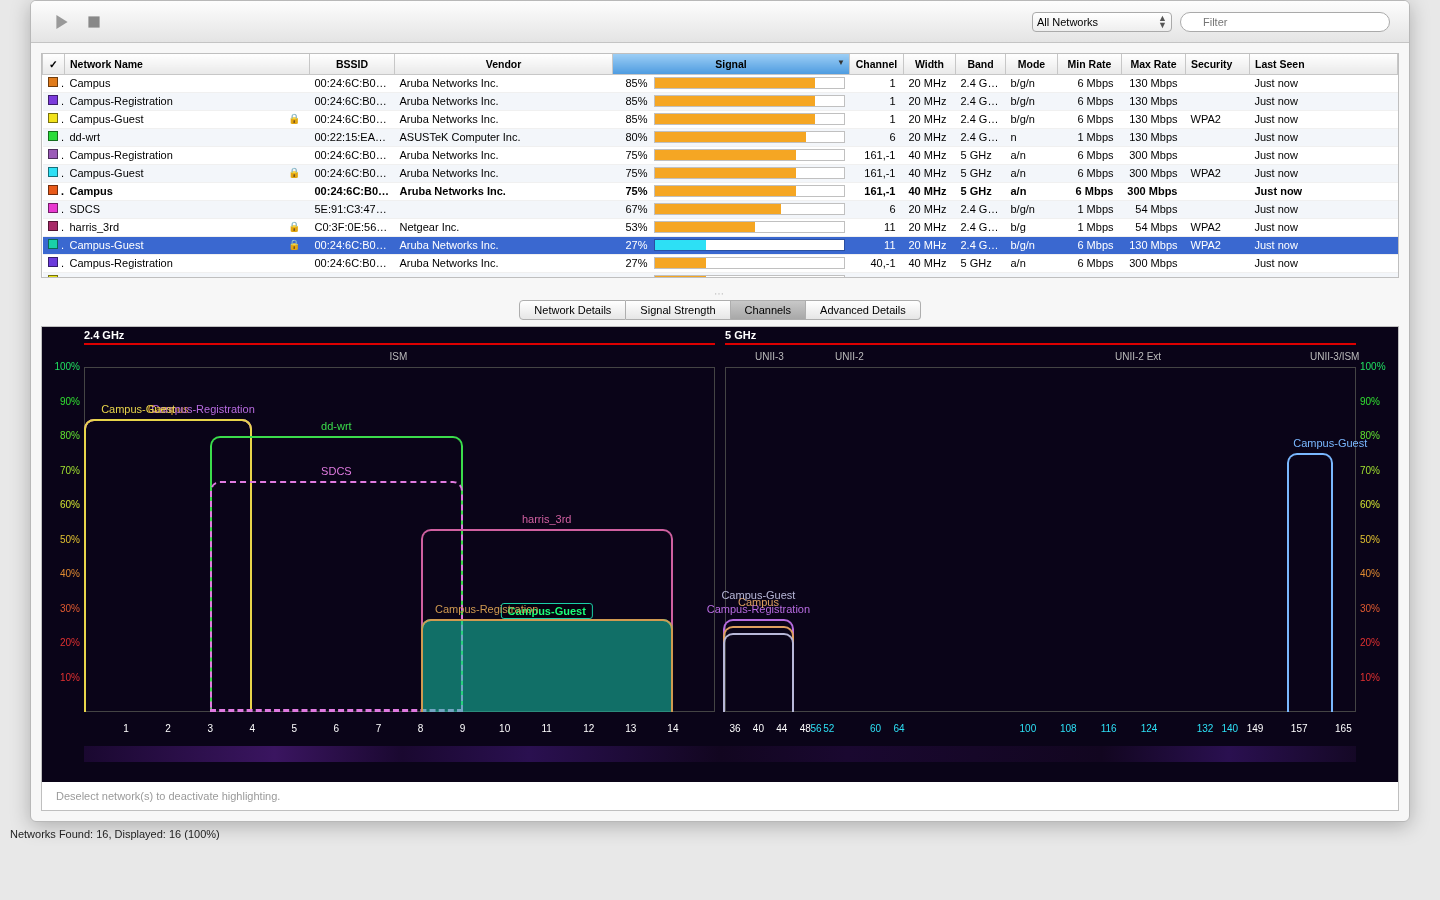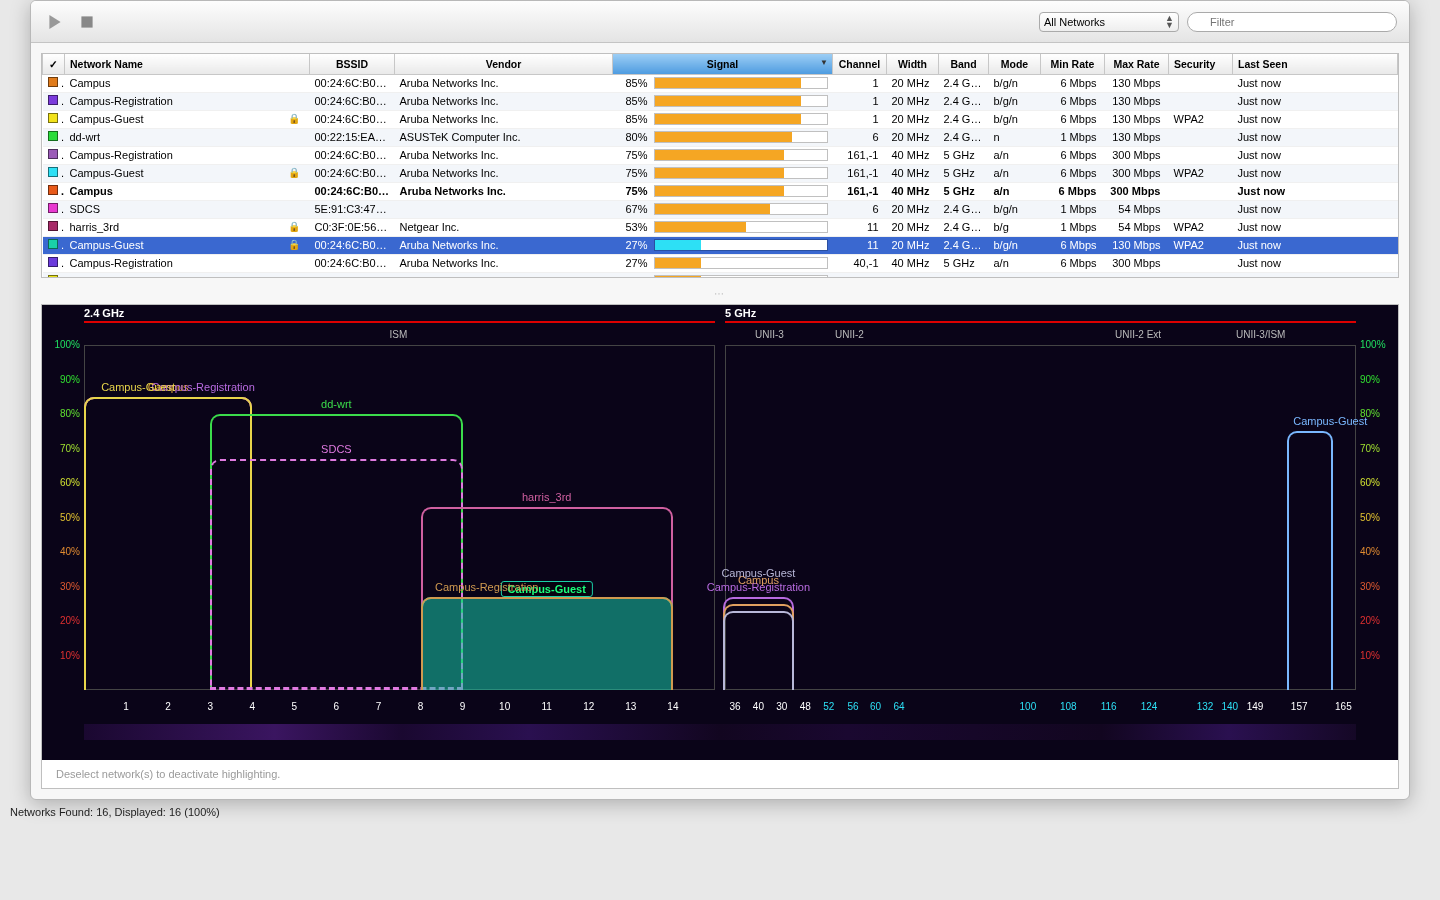--- a/index.html
+++ b/index.html
@@ -2,41 +2,41 @@
 <html><head>
 <meta charset="utf-8">
 <style>
 * { margin: 0; padding: 0; box-sizing: border-box; }
 body { font-family: "Lucida Grande", Arial, sans-serif; font-size: 11px; background: #e8e8e8; }
 
 
 .window { width: 1380px; margin: 0 auto; background: #f7f7f7; border: 1px solid #b8b8b8; border-radius: 6px; box-shadow: 0 4px 20px rgba(0,0,0,0.25); overflow: hidden; }
 
 
-.toolbar { height: 42px; background: linear-gradient(#fdfdfd,#e4e4e4); border-bottom: 1px solid #c4c4c4; display: flex; align-items: center; padding: 0 12px; gap: 8px; }
+.toolbar { height: 42px; background: linear-gradient(#fdfdfd,#e4e4e4); border-bottom: 1px solid #c4c4c4; display: flex; align-items: center; padding: 0 19px; gap: 8px; }
 .tb-btn { width: 24px; height: 24px; display:flex; align-items:center; justify-content:center; color:#666;}
 .tb-btn svg { width:14px; height:14px; }
 .spacer { flex:1; }
 .select-net { width:140px; height:20px; font-size:11px; background: linear-gradient(#fff,#eee); border:1px solid #aaa; border-radius:4px; padding:0 4px; display:flex; align-items:center; justify-content:space-between; }
 .select-net .arrows { font-size:9px; color:#555; line-height:7px; }
 .filter { width:210px; height:20px; border:1px solid #aaa; border-radius:10px; padding:0 8px 0 22px; font-size:11px; background:#fff; position:relative; }
 .filter-wrap { position:relative; }
 .filter-wrap .mag { position:absolute; left:6px; top:3px; color:#888;}
 
 
 .table-wrap { margin: 10px; border:1px solid #bfbfbf; background:#fff; height:225px; overflow:hidden; position:relative;}
 table { width:100%; border-collapse:collapse; table-layout:fixed; }
 th { background:linear-gradient(#fff,#e9e9e9); border:1px solid #c7c7c7; border-top:none; font-weight:bold; font-size:10.5px; padding:3px 5px; text-align:center; height:20px; white-space:nowrap; overflow:hidden; }
 th.sort { background:linear-gradient(#9ccef5,#4e9ce0); color:#000; position:relative;}
 th.sort::after { content:"▼"; font-size:8px; position:absolute; right:4px; top:4px; color:#333;}
 td { border-bottom:1px solid #f0f0f0; padding:2px 5px; font-size:11px; height:18px; white-space:nowrap; overflow:hidden; text-overflow:ellipsis; }
 tr.alt td { background:#f3f6fa; }
 tr.selected td { background:#3a68d0; color:#fff; }
 tr.bold td { font-weight:bold; }
-.col-chk{width:22px;} .col-name{width:245px;text-align:left;} .col-bssid{width:85px;} .col-vendor{width:218px;text-align:center;} .col-sig{width:220px;} .col-ch{width:54px;} .col-width{width:52px;} .col-band{width:50px;} .col-mode{width:52px;text-align:center;} .col-min{width:64px;} .col-max{width:64px;} .col-sec{width:64px;text-align:left;} .col-seen{width:auto;text-align:left;}
+.col-chk{width:22px;} .col-name{width:245px;text-align:left;} .col-bssid{width:85px;} .col-vendor{width:218px;text-align:center;} .col-sig{width:237px;} .col-ch{width:54px;} .col-width{width:52px;} .col-band{width:50px;} .col-mode{width:52px;text-align:center;} .col-min{width:64px;} .col-max{width:64px;} .col-sec{width:64px;text-align:left;} .col-seen{width:auto;text-align:left;}
 td.col-name, td.col-vendor, td.col-mode, td.col-sec, td.col-seen { text-align:left; }
 td.col-ch, td.col-min, td.col-max { text-align:right; padding-right:8px;}
 .chkbox { width:12px; height:12px; border:1px solid #888; border-radius:2px; display:inline-flex; align-items:center; justify-content:center; font-size:9px; color:#333; background:#fff;}
 .swatch { width:10px; height:10px; border:1px solid rgba(0,0,0,0.5); display:inline-block; margin-right:3px;}
 .lock { color:#4a7abf; font-size:10px; margin-left:4px; float:right; margin-right:4px;}
 .sigcell { display:flex; align-items:center; gap:6px; }
 .sigpct { width:30px; text-align:right; font-size:11px;}
 .sigbar { flex:1; height:12px; border:1px solid #c0c0c0; background:#fff; position:relative; }
 .sigfill { height:100%; background:#f5a623; }
 tr.selected .sigfill { background:#2de0f5; }
@@ -381,32 +381,38 @@
             <td class="col-min">6 Mbps</td>
             <td class="col-max">130 Mbps</td>
             <td class="col-sec"></td>
             <td class="col-seen">Just now</td>
           </tr>
         </tbody>
     </table>
   </div>
   <div class="grip">⋯</div>
 
+  <div class="tabs" id="tabs">
+      <div class="tab">Network Details</div>
+      <div class="tab">Signal Strength</div>
+      <div class="tab active">Channels</div>
+      <div class="tab">Advanced Details</div>
+    </div>
 
   <div class="chart-wrap">
     <div class="chart" id="chart">
         <div class="band-lbl" style="left:42px">2.4 GHz</div>
         <div class="band-lbl" style="left:683px">5 GHz</div>
         <div class="band-red" style="left:42px;width:631px"></div>
         <div class="band-red" style="left:683px;width:631px"></div>
         <div class="sub-lbl" style="left:347.5px">ISM</div>
         <div class="sub-lbl" style="left:713px">UNII-3</div>
         <div class="sub-lbl" style="left:793px">UNII-2</div>
         <div class="sub-lbl" style="left:1073px">UNII-2 Ext</div>
-        <div class="sub-lbl" style="left:1194px">UNII-3/ISM</div>
+        <div class="sub-lbl" style="left:1268px">UNII-3/ISM</div>
         <div class="plot plot-l"></div>
         <div class="plot plot-r"></div>
         <div class="ytick left" style="top:344.5px;color:#e03030">10%</div>
         <div class="ytick right" style="top:344.5px;color:#e03030">10%</div>
         <div class="ytick left" style="top:310px;color:#e03030">20%</div>
         <div class="ytick right" style="top:310px;color:#e03030">20%</div>
         <div class="ytick left" style="top:275.5px;color:#e05a30">30%</div>
         <div class="ytick right" style="top:275.5px;color:#e05a30">30%</div>
         <div class="ytick left" style="top:241px;color:#e08a30">40%</div>
         <div class="ytick right" style="top:241px;color:#e08a30">40%</div>
@@ -431,24 +437,24 @@
         <div class="xtick" style="left:336.4666666666667px">7</div>
         <div class="xtick" style="left:378.5333333333333px">8</div>
         <div class="xtick" style="left:420.59999999999997px">9</div>
         <div class="xtick" style="left:462.66666666666663px">10</div>
         <div class="xtick" style="left:504.7333333333333px">11</div>
         <div class="xtick" style="left:546.8px">12</div>
         <div class="xtick" style="left:588.8666666666667px">13</div>
         <div class="xtick" style="left:630.9333333333334px">14</div>
         <div class="xtick" style="left:693px">36</div>
         <div class="xtick" style="left:716.4371428571428px">40</div>
-        <div class="xtick" style="left:739.8742857142857px">30</div>
+        <div class="xtick" style="left:739.8742857142857px">44</div>
         <div class="xtick" style="left:763.3114285714286px">48</div>
         <div class="xtick cyan" style="left:786.7485714285714px">52</div>
-        <div class="xtick cyan" style="left:811px">56</div>
+        <div class="xtick cyan" style="left:774px">56</div>
         <div class="xtick cyan" style="left:833.6228571428571px">60</div>
         <div class="xtick cyan" style="left:857.06px">64</div>
         <div class="xtick cyan" style="left:985.88px">100</div>
         <div class="xtick cyan" style="left:1026.264px">108</div>
         <div class="xtick cyan" style="left:1066.648px">116</div>
         <div class="xtick cyan" style="left:1107.032px">124</div>
         <div class="xtick cyan" style="left:1163px">132</div>
         <div class="xtick cyan" style="left:1187.8px">140</div>
         <div class="xtick" style="left:1213.04px">149</div>
         <div class="xtick" style="left:1257.21px">157</div>

